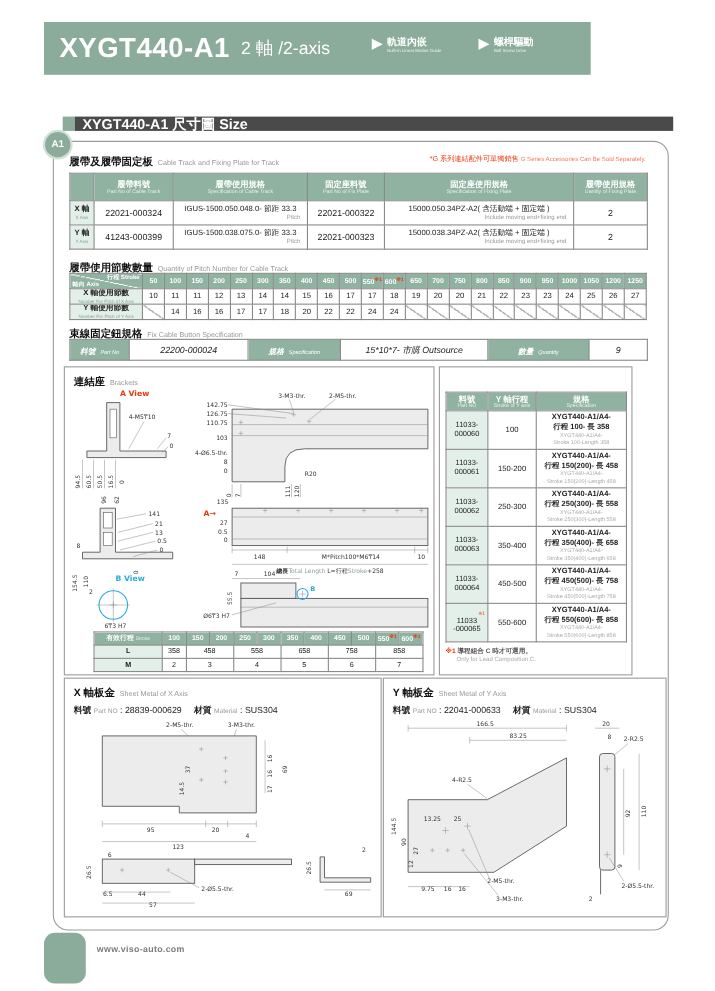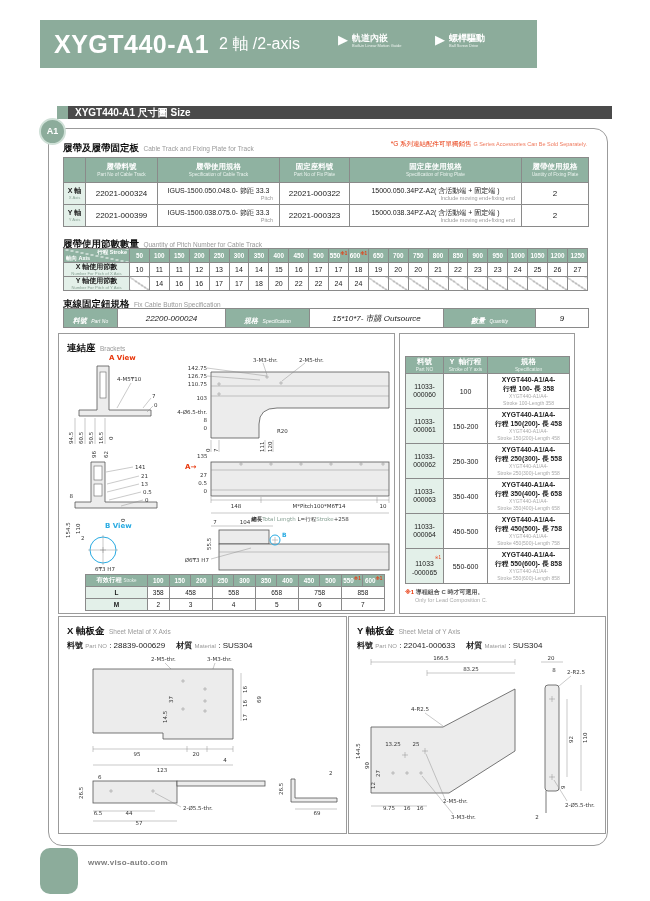--- a/index.html
+++ b/index.html
@@ -10,33 +10,33 @@
   .band{left:40px;top:20px;width:497px;height:48px;background:#8cac9b;display:flex;align-items:center;}
   .band .model{font-size:25px;font-weight:bold;color:#fff;margin-left:14px;letter-spacing:.5px;}
   .band .axis{font-size:16px;color:#fff;margin-left:10px;}
   .feat{position:absolute;top:13px;display:flex;align-items:flex-start;}
   .feat .tri{color:#fff;font-size:13px;line-height:13px;margin-right:4px;}
   .feat .zh{font-size:9px;font-weight:bold;color:#fff;line-height:10px;}
   .feat .en{font-size:4px;color:#eef4f0;line-height:6px;}
   
   .chip{left:57px;top:106px;width:11px;height:13px;background:#8cac9b;}
   .sizebar{left:68px;top:106px;width:544px;height:13px;background:#4a4a4a;color:#fff;
-           font-size:10px;font-weight:bold;line-height:13px;padding-left:7px;box-sizing:border-box;}
+           font-size:13px;font-weight:bold;line-height:13px;padding-left:7px;box-sizing:border-box;}
   
   .panel{left:48px;top:128px;width:558px;height:716px;border:1px solid #9b9b9b;border-radius:14px;}
   .badge{left:-10px;top:-11px;width:23px;height:23px;border-radius:50%;background:#8cac9b;
          border:2px solid #cfe0d7;color:#fff;font-size:9px;font-weight:bold;text-align:center;line-height:23px;}
   .sec-zh{font-size:9.5px;font-weight:bold;color:#111;}
   .sec-en{font-size:6.5px;color:#999;font-weight:normal;}
   .rednote{font-size:6.5px;color:#e8380d;text-align:right;}
   .rednote .rn2{font-size:5.5px;color:#ef7a5e;}
   table.t{border-collapse:collapse;table-layout:fixed;width:100%;}
   .t td{border:1px solid #8a8a8a;text-align:center;vertical-align:middle;padding:0;overflow:hidden;}
   .g{background:#8fb2a1;color:#fff;}
-  .g .h1{font-size:7.5px;font-weight:bold;line-height:9px;display:block;font-family:Liberation Mono, monospace;}
+  .g .h1{font-size:7.5px;font-weight:bold;line-height:9px;display:block;}
   .g .h2{font-size:4.8px;color:#e9f2ed;line-height:6px;display:block;}
   .lg{background:#e3f0e9;}
   .lg .h1{font-size:7px;font-weight:bold;line-height:8px;display:block;color:#222;}
   .lg .h2{font-size:4.2px;color:#8aa396;line-height:5px;display:block;}
   .v{font-size:8px;}
   .spec1{font-size:7px;line-height:9px;display:block;}
   .spec2{font-size:5.5px;color:#999;line-height:7px;display:block;text-align:right;padding-right:6px;}
   
   .pt td{height:13px;}
   .pt .hd{font-size:6.3px;font-weight:bold;}
@@ -161,21 +161,21 @@
               <span class="spec1">15000.050.34PZ-A2( 含活動端 + 固定端 )</span>
               <span class="spec2">Include moving end+fixing end</span>
             </td>
         <td class="v">2</td>
       </tr>
       <tr style="height:22px;">
         <td class="lg">
               <span class="h1">Y 軸</span>
               <span class="h2">Y Axis</span>
             </td>
-        <td class="v">22021-000399</td>
+        <td class="v">41243-000399</td>
         <td>
               <span class="spec1">IGUS-1500.038.075.0- 節距 33.3</span>
               <span class="spec2">Pitch</span>
             </td>
         <td class="v">22021-000323</td>
         <td>
               <span class="spec1">15000.038.34PZ-A2( 含活動端 + 固定端 )</span>
               <span class="spec2">Include moving end+fixing end</span>
             </td>
         <td class="v">2</td>

